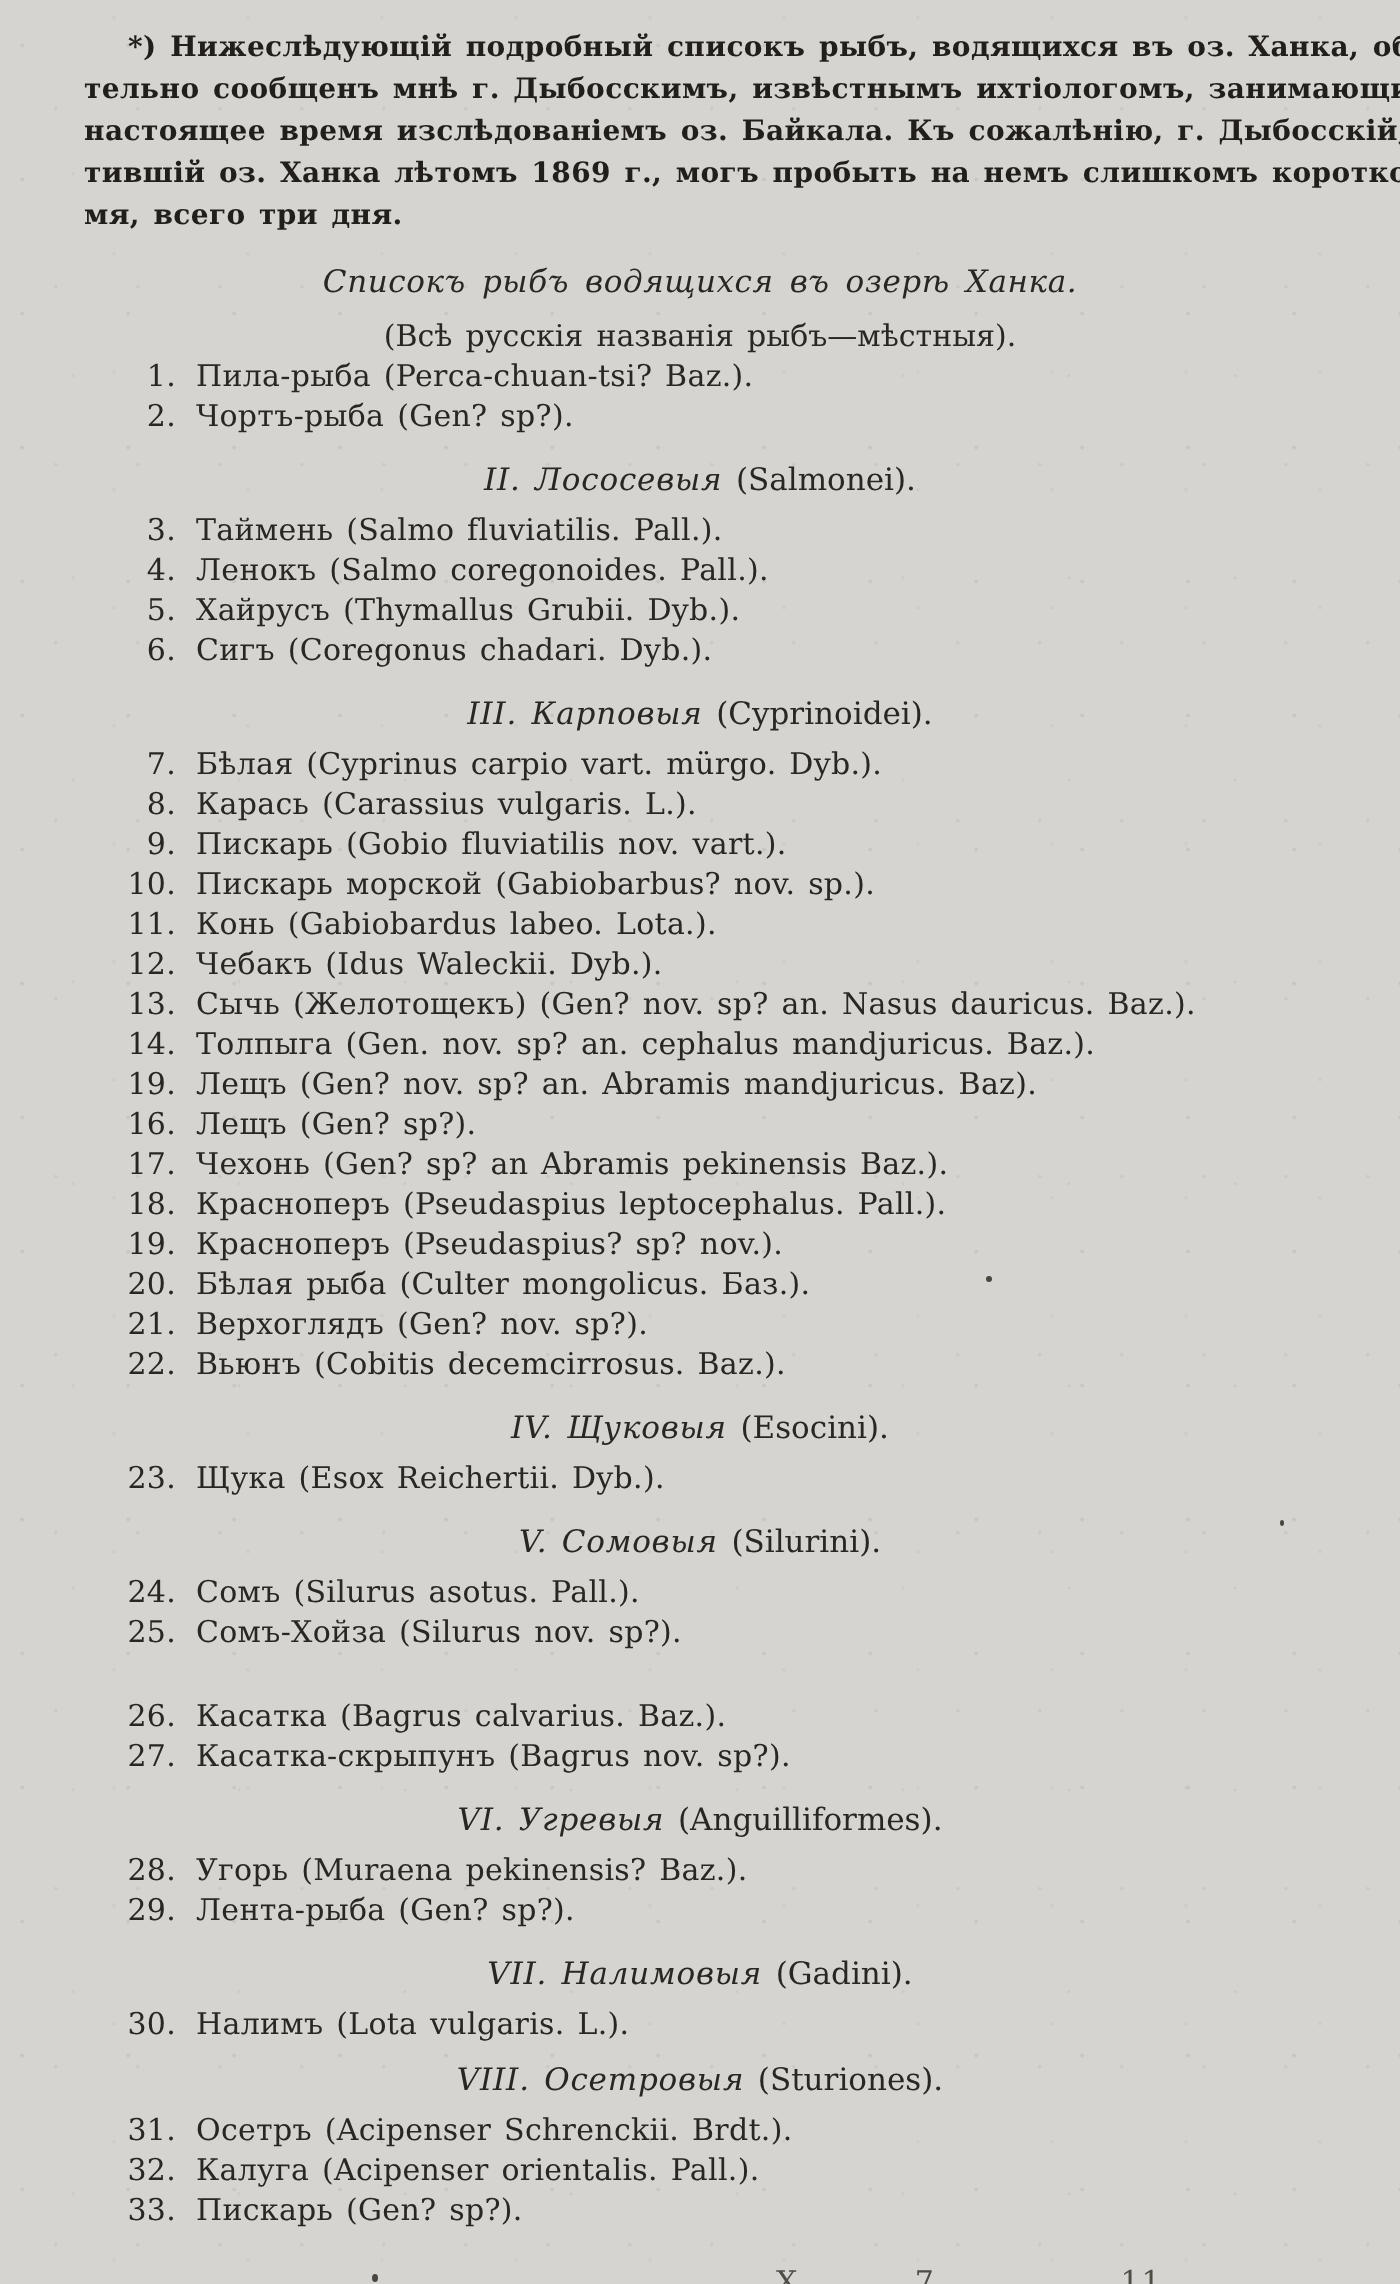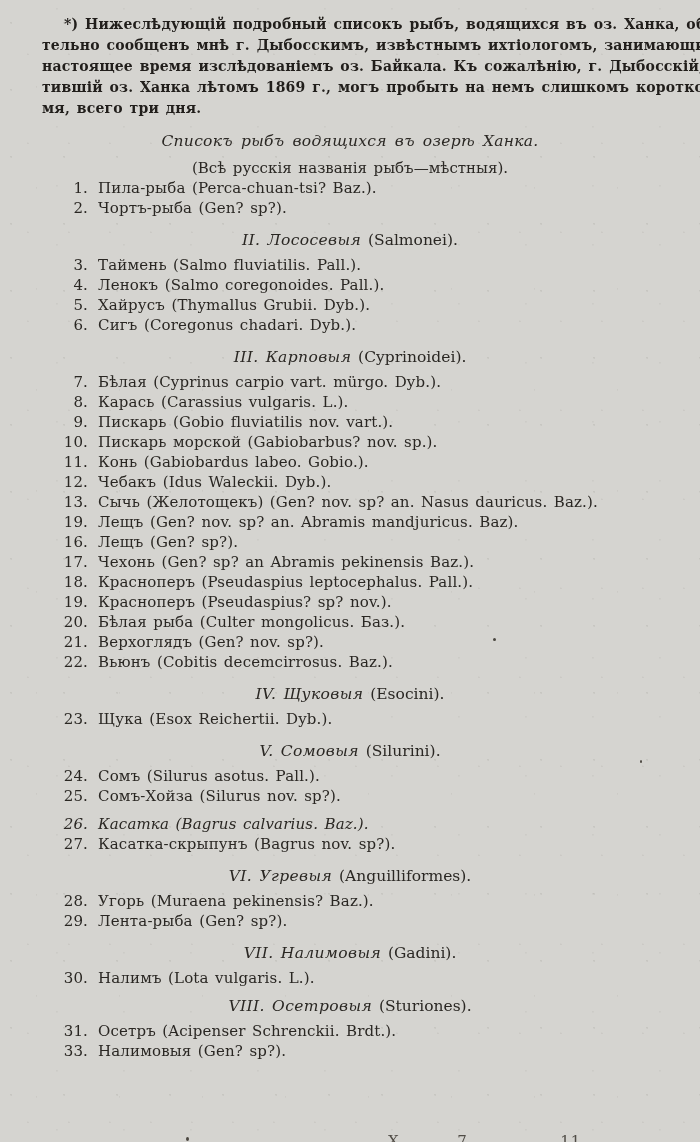--- a/index.html
+++ b/index.html
@@ -61,21 +61,21 @@
   .section-heading.tight { margin-top: 8px; text-align: center; }
   .sec-italic { font-style: italic; letter-spacing: 0.4px; }
   .sec-latin { font-style: normal; }
   .item {
     display: flex;
     font-size: 15px;
     line-height: 20px;
     word-spacing: 0.1em;
     letter-spacing: 0.15px;
   }
-  .item.gap { margin-top: 8px; font-style: italic; }
+  .item.gap { margin-top: 22px; }
   .item .num {
     flex: none;
     width: 98px;
     padding-right: 10px;
     text-align: right;
   }
   .item .txt { flex: 1 1 auto; }
   .footer-fragment {
     position: absolute;
     top: 1132px;
@@ -151,29 +151,33 @@
       <div class="item">
         <span class="num">9.</span>
         <span class="txt">Пискарь (Gobio fluviatilis nov. vart.).</span>
       </div>
       <div class="item">
         <span class="num">10.</span>
         <span class="txt">Пискарь морской (Gabiobarbus? nov. sp.).</span>
       </div>
       <div class="item">
         <span class="num">11.</span>
-        <span class="txt">Конь (Gabiobardus labeo. Gobio.).</span>
+        <span class="txt">Конь (Gabiobardus labeo. Lota.).</span>
       </div>
       <div class="item">
         <span class="num">12.</span>
         <span class="txt">Чебакъ (Idus Waleckii. Dyb.).</span>
       </div>
       <div class="item">
         <span class="num">13.</span>
         <span class="txt">Сычь (Желотощекъ) (Gen? nov. sp? an. Nasus dauricus. Baz.).</span>
+      </div>
+      <div class="item">
+        <span class="num">14.</span>
+        <span class="txt">Толпыга (Gen. nov. sp? an. cephalus mandjuricus. Baz.).</span>
       </div>
       <div class="item">
         <span class="num">19.</span>
         <span class="txt">Лещъ (Gen? nov. sp? an. Abramis mandjuricus. Baz).</span>
       </div>
       <div class="item">
         <span class="num">16.</span>
         <span class="txt">Лещъ (Gen? sp?).</span>
       </div>
       <div class="item">
@@ -235,22 +239,26 @@
       <div class="item">
         <span class="num">30.</span>
         <span class="txt">Налимъ (Lota vulgaris. L.).</span>
       </div>
       <div class="section-heading tight"><span class="sec-italic">VIII. Осетровыя</span><span class="sec-latin"> (Sturiones).</span></div>
       <div class="item">
         <span class="num">31.</span>
         <span class="txt">Осетръ (Acipenser Schrenckii. Brdt.).</span>
       </div>
       <div class="item">
+        <span class="num">32.</span>
+        <span class="txt">Калуга (Acipenser orientalis. Pall.).</span>
+      </div>
+      <div class="item">
         <span class="num">33.</span>
-        <span class="txt">Налимовыя (Gen? sp?).</span>
+        <span class="txt">Пискарь (Gen? sp?).</span>
       </div>
     </div>
 
   <div class="footer-fragment">Х          7                11</div>
 
   <div class="ink-speck speck-1"></div>
   <div class="ink-speck speck-2"></div>
   <div class="ink-speck speck-3"></div>
 
 </div>

